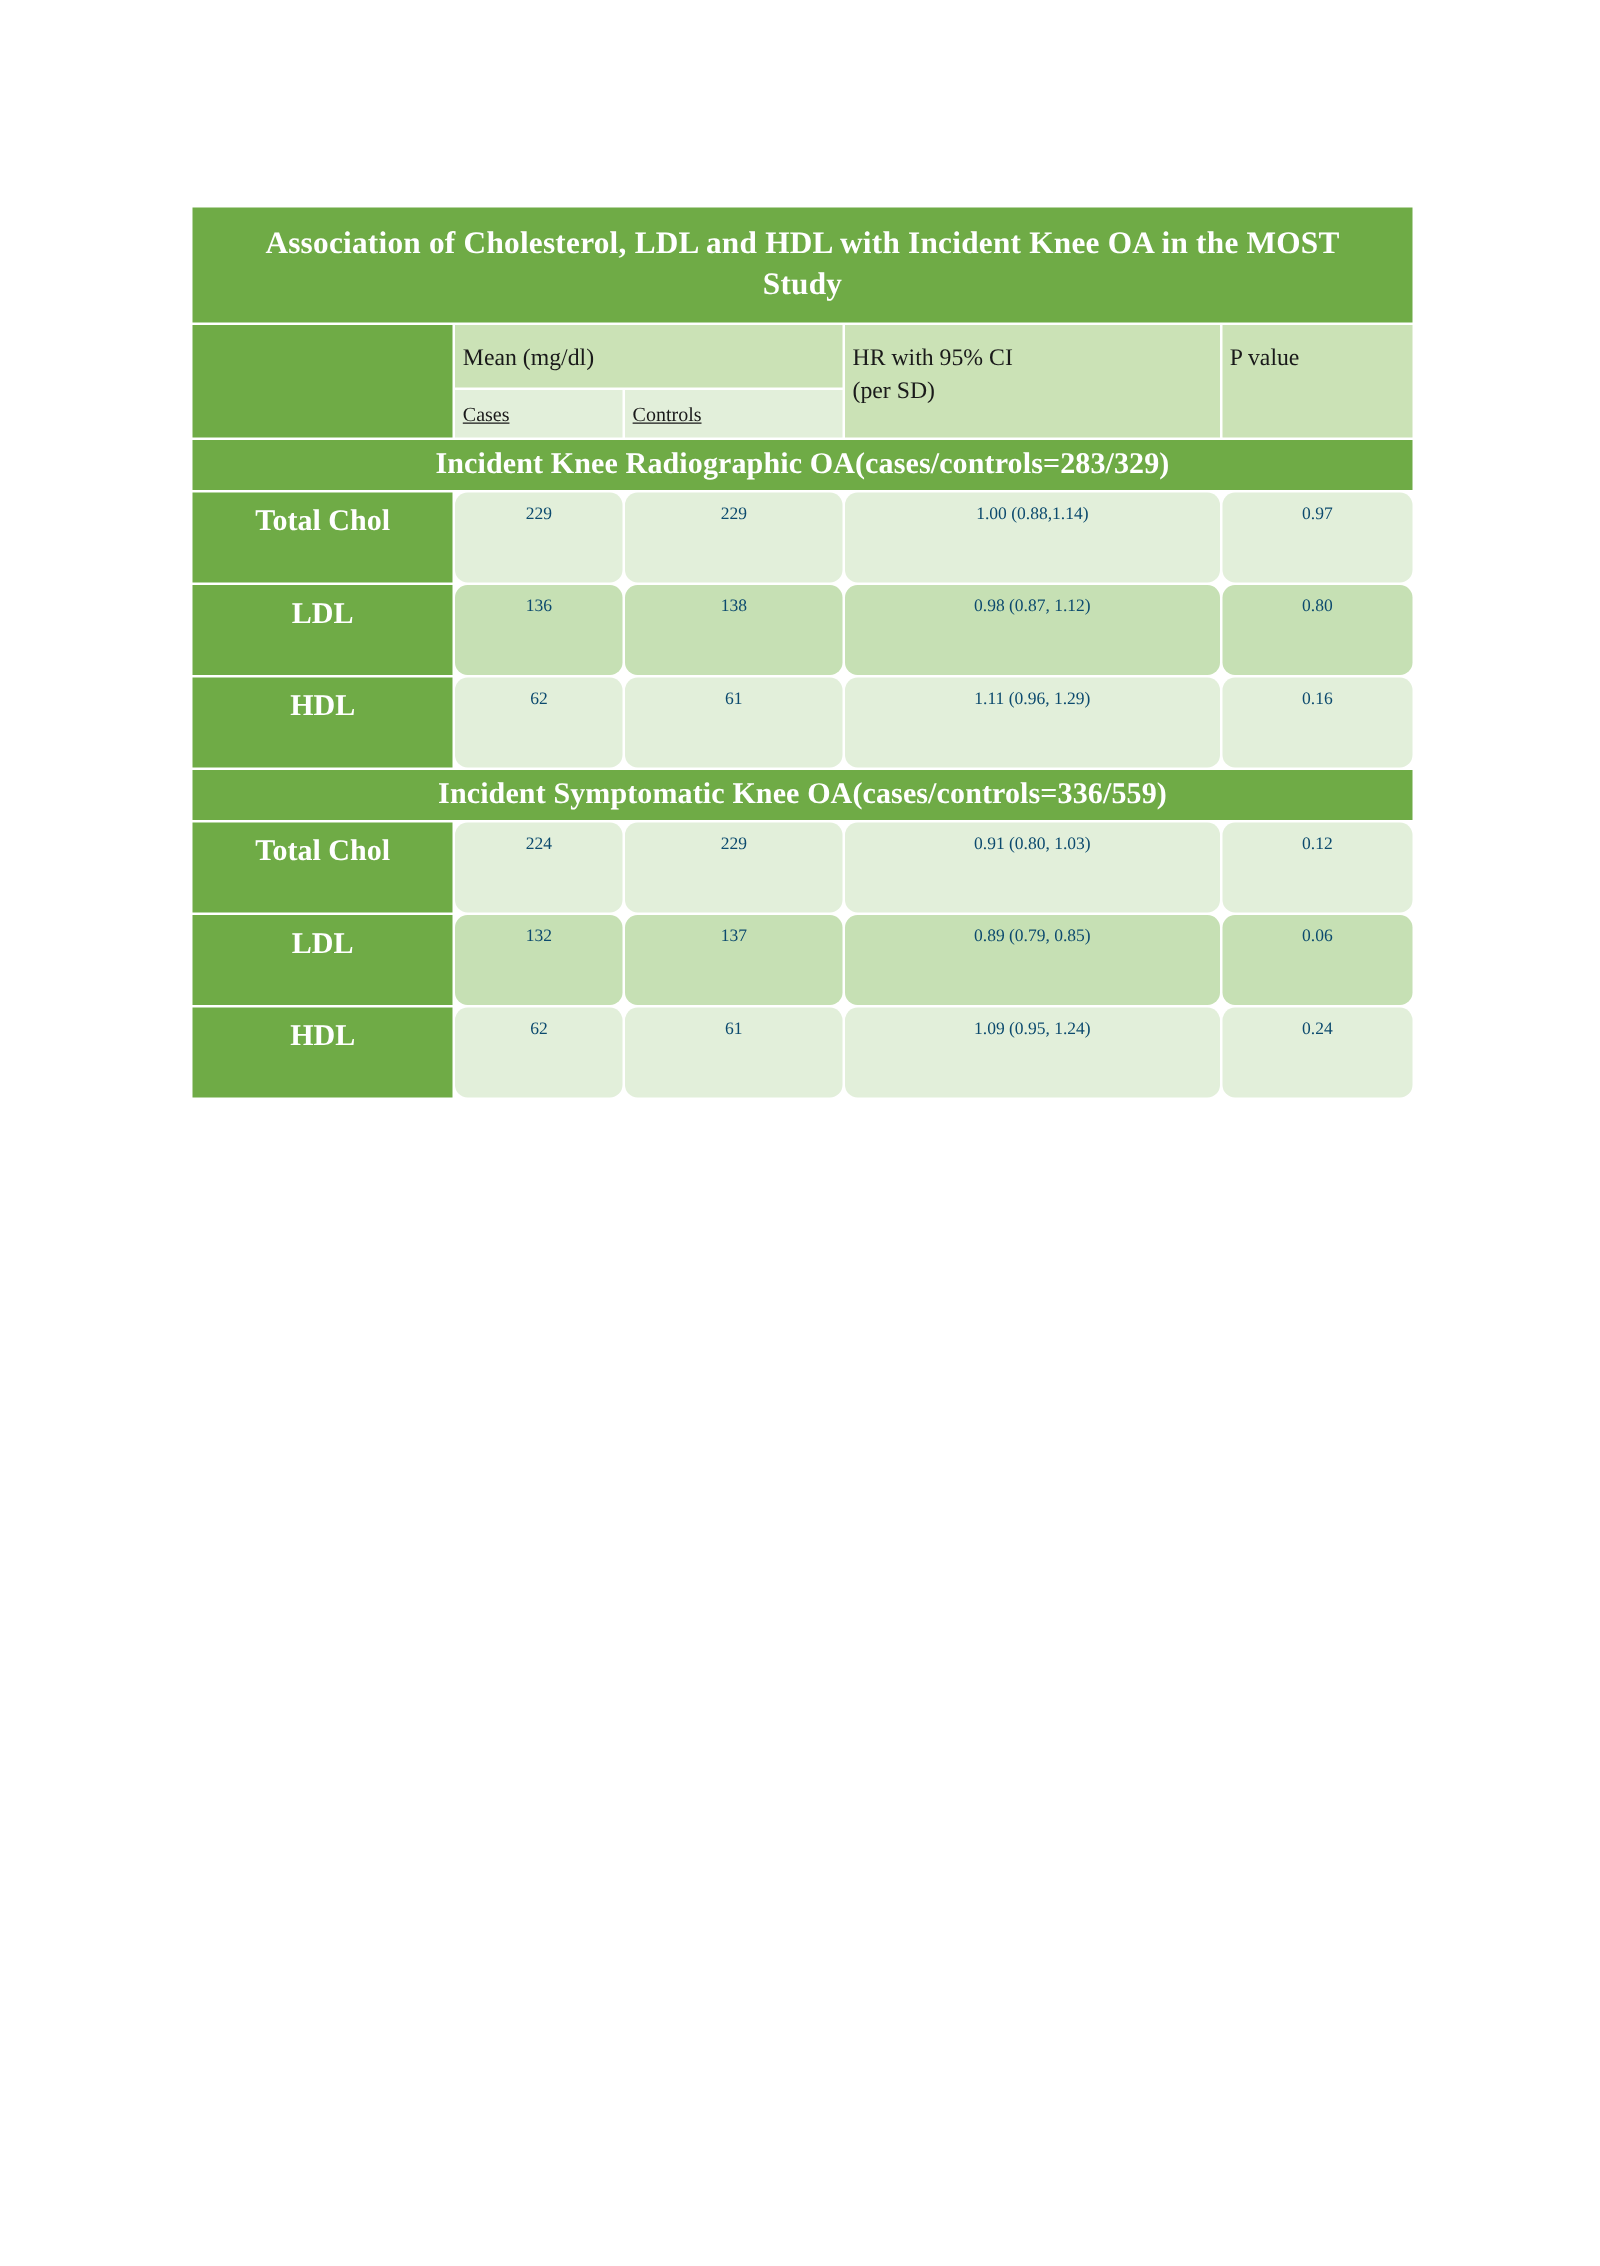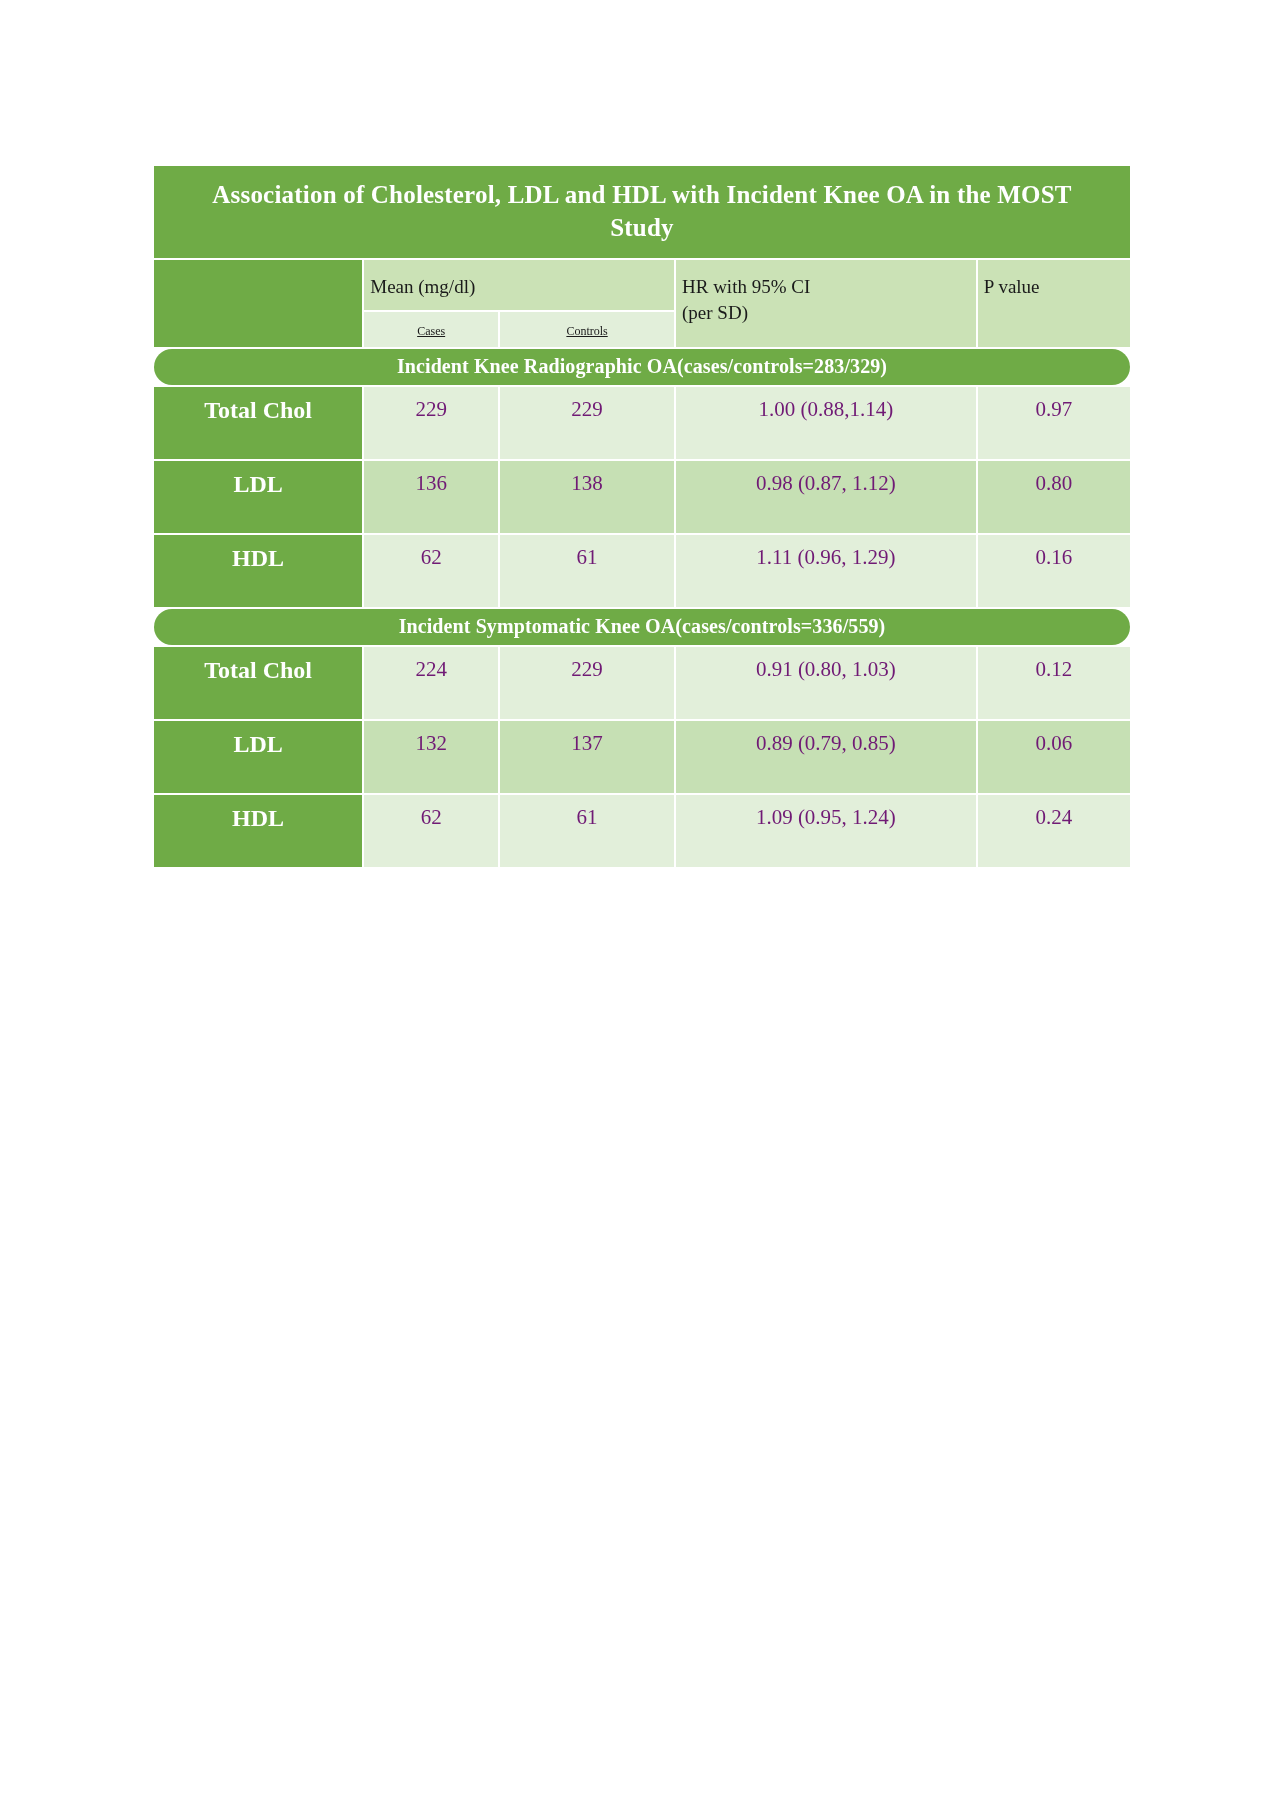--- a/index.html
+++ b/index.html
@@ -62,54 +62,53 @@
   .hdr-cell {
     background: #cbe2b6;
     color: #1a1a1a;
     font-size: 19px;
     line-height: 1.35;
     padding: 14px 6px 10px 6px !important;
   }
   .subhdr-cell {
     background: #e2efda;
     color: #1a1a1a;
-    font-size: 12px;
-    text-align: center;
+    font-size: 16px;
     padding: 12px 6px 8px 6px !important;
   }
   .subhdr-cell .u {
     text-decoration: underline;
   }
 
   
   .section-cell {
-    background: #6fab46;
-    color: #ffffff;
-    font-weight: bold;
-    font-size: 20px;
-    text-align: center;
-    padding: 6px 4px 7px 4px !important;
-    letter-spacing: 0.1px;
-    border-radius: 18px;
-  }
-
-  
-  .rowlabel {
     background: #6fab46;
     color: #ffffff;
     font-weight: bold;
     font-size: 24px;
     text-align: center;
+    padding: 6px 4px 7px 4px !important;
+    letter-spacing: 0.1px;
+  }
+
+  
+  .rowlabel {
+    background: #6fab46;
+    color: #ffffff;
+    font-weight: bold;
+    font-size: 24px;
+    text-align: center;
     padding: 10px 6px 10px 6px !important;
   }
   .cell {
-    font-size: 21px;
-    color: #701a75;
+    font-size: 14px;
+    color: #0c4a6e;
     text-align: center;
     padding: 10px 6px 10px 6px !important;
+    border-radius: 10px;
   }
   .band-light { background: #e2efda; }
   .band-mid   { background: #c6e0b4; }
 
   .row-tall .rowlabel,
   .row-tall .cell {
     height: 52px;
   }
 
   

